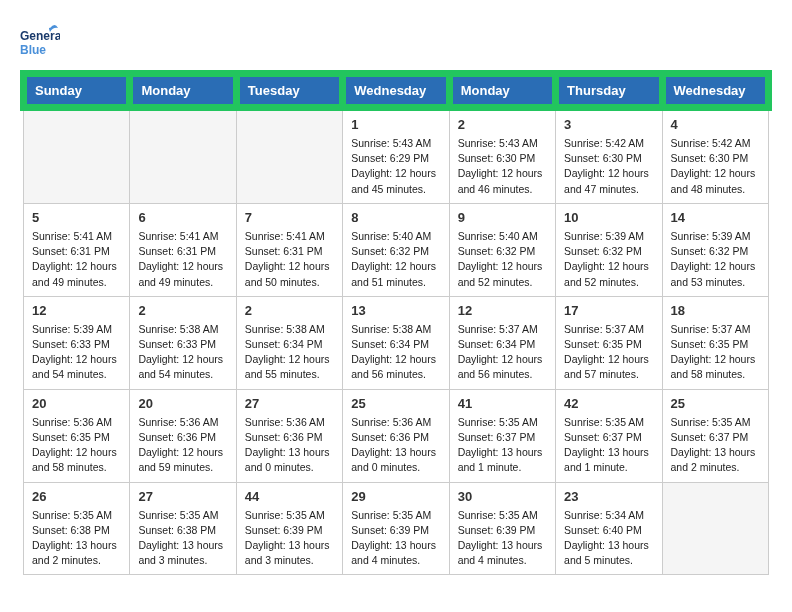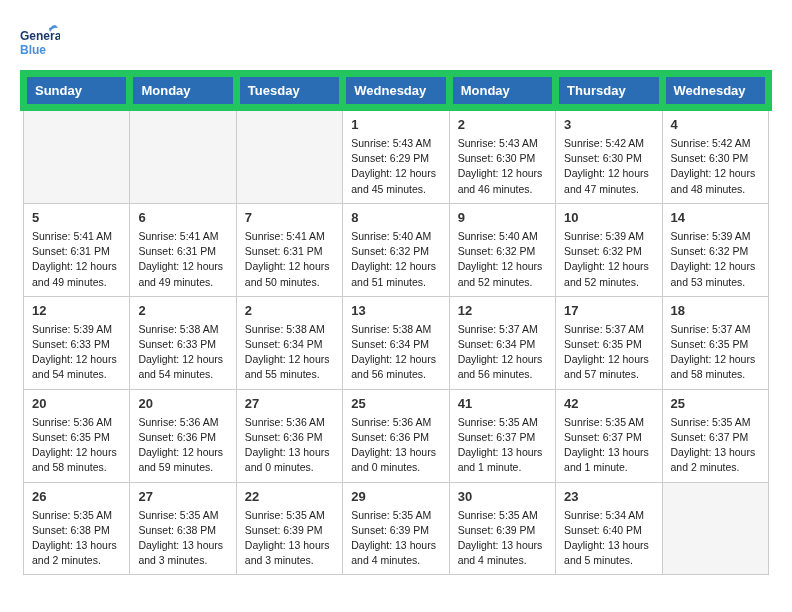--- a/index.html
+++ b/index.html
@@ -319,21 +319,21 @@
 and 2 minutes.</div>
         </td>
         <td>
           <span class="day-num">27</span>
           <div class="day-info" style="white-space: pre-line;">Sunrise: 5:35 AM
 Sunset: 6:38 PM
 Daylight: 13 hours
 and 3 minutes.</div>
         </td>
         <td>
-          <span class="day-num">22</span>
+          <span class="day-num">44</span>
           <div class="day-info" style="white-space: pre-line;">Sunrise: 5:35 AM
 Sunset: 6:39 PM
 Daylight: 13 hours
 and 3 minutes.</div>
         </td>
         <td>
           <span class="day-num">29</span>
           <div class="day-info" style="white-space: pre-line;">Sunrise: 5:35 AM
 Sunset: 6:39 PM
 Daylight: 13 hours

